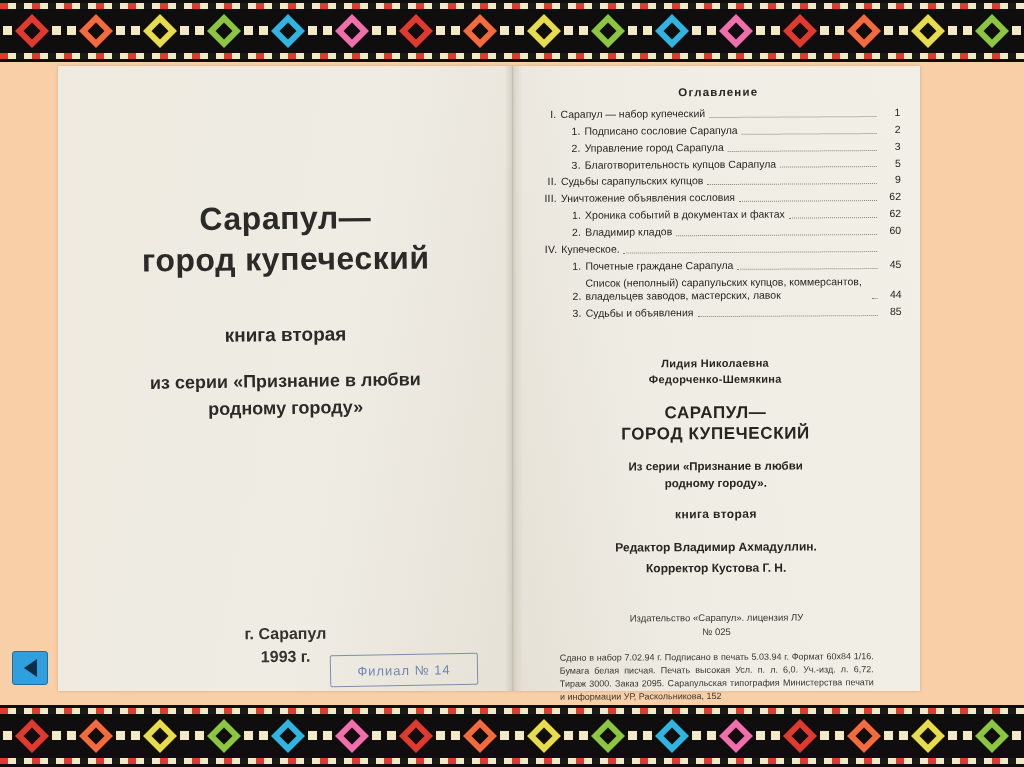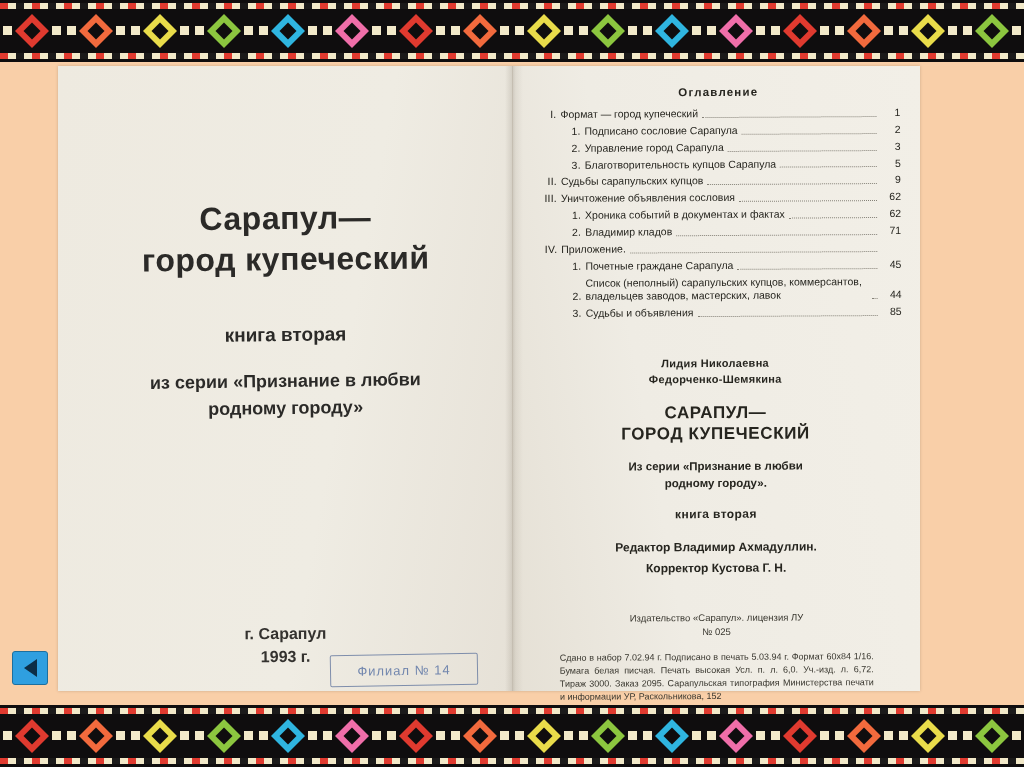--- a/index.html
+++ b/index.html
@@ -516,21 +516,21 @@
 1993 г.</div>
       <div class="stamp">Филиал № 14</div>
     </div>
 
     <div class="page right">
       <div class="toc">
         <div class="toc-head">Оглавление</div>
         <div id="toc-list">
             <div class="toc-row" style="padding-left: 0px;">
               <span class="toc-num">I.</span>
-              <span class="toc-text">Формат — город купеческий</span>
+              <span class="toc-text">Сарапул — набор купеческий</span>
               <span class="toc-dots"></span>
               <span class="toc-page">1</span>
             </div>
             <div class="toc-row" style="padding-left: 16px;">
               <span class="toc-num sub">1.</span>
               <span class="toc-text">Подписано сословие Сарапула</span>
               <span class="toc-dots"></span>
               <span class="toc-page">2</span>
             </div>
             <div class="toc-row" style="padding-left: 16px;">
@@ -560,25 +560,25 @@
             <div class="toc-row" style="padding-left: 16px;">
               <span class="toc-num sub">1.</span>
               <span class="toc-text">Хроника событий в документах и фактах</span>
               <span class="toc-dots"></span>
               <span class="toc-page">62</span>
             </div>
             <div class="toc-row" style="padding-left: 16px;">
               <span class="toc-num sub">2.</span>
               <span class="toc-text">Владимир кладов</span>
               <span class="toc-dots"></span>
-              <span class="toc-page">71</span>
+              <span class="toc-page">60</span>
             </div>
             <div class="toc-row" style="padding-left: 0px;">
               <span class="toc-num">IV.</span>
-              <span class="toc-text">Приложение.</span>
+              <span class="toc-text">Купеческое.</span>
               <span class="toc-dots"></span>
               <span class="toc-page"></span>
             </div>
             <div class="toc-row" style="padding-left: 16px;">
               <span class="toc-num sub">1.</span>
               <span class="toc-text">Почетные граждане Сарапула</span>
               <span class="toc-dots"></span>
               <span class="toc-page">45</span>
             </div>
             <div class="toc-row" style="padding-left: 16px;">

